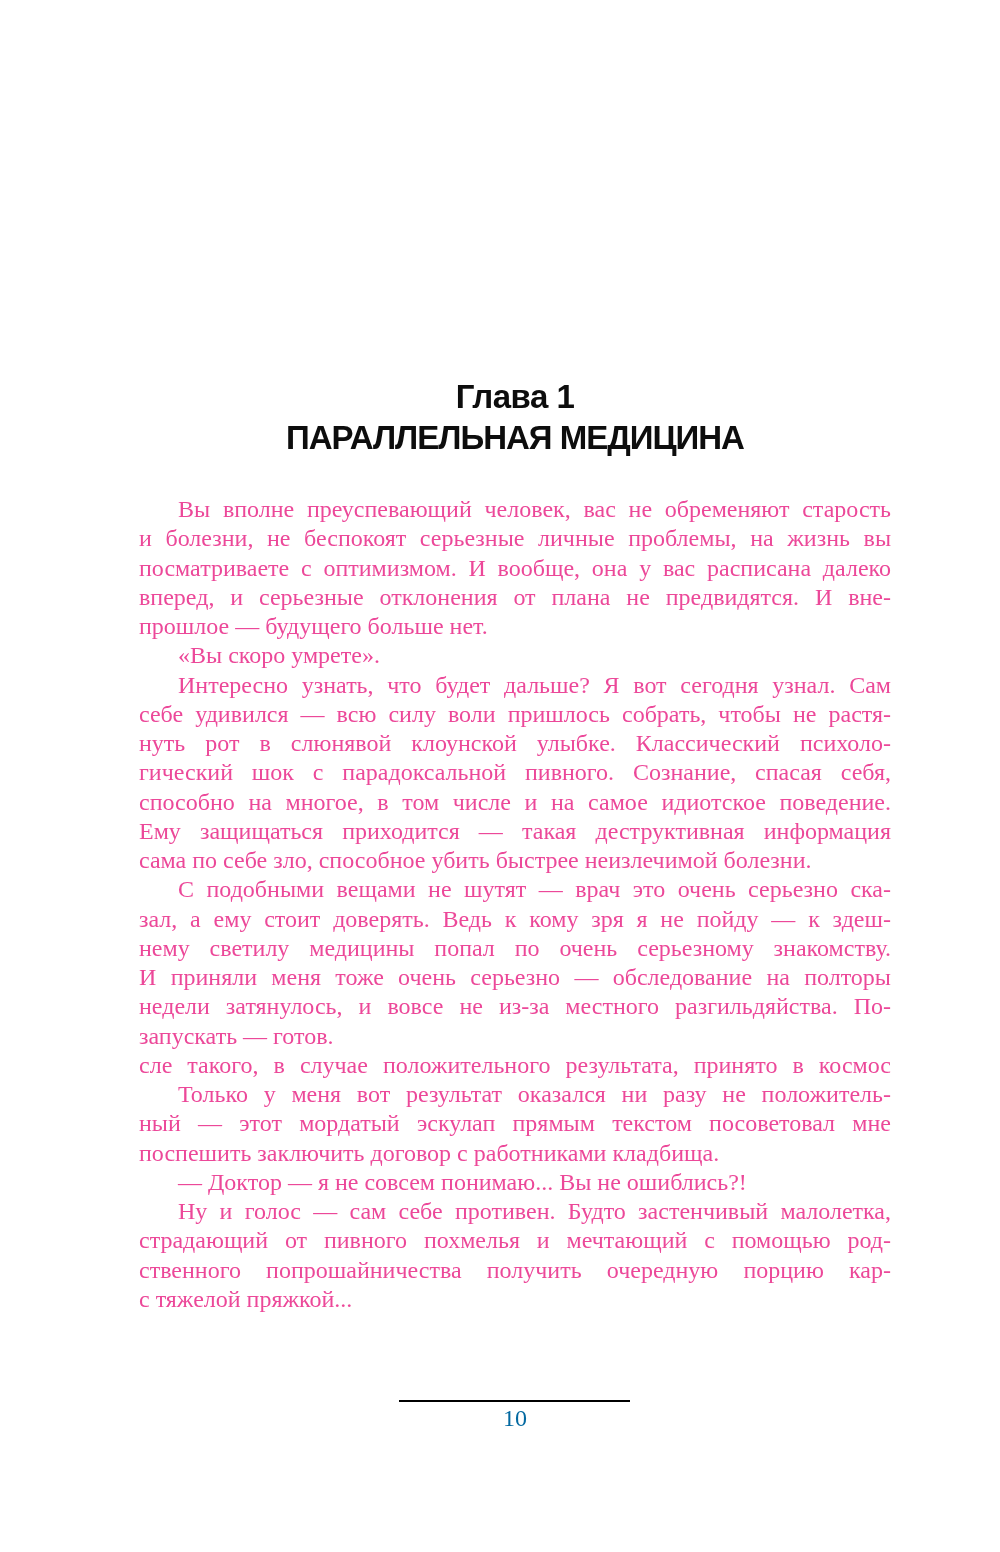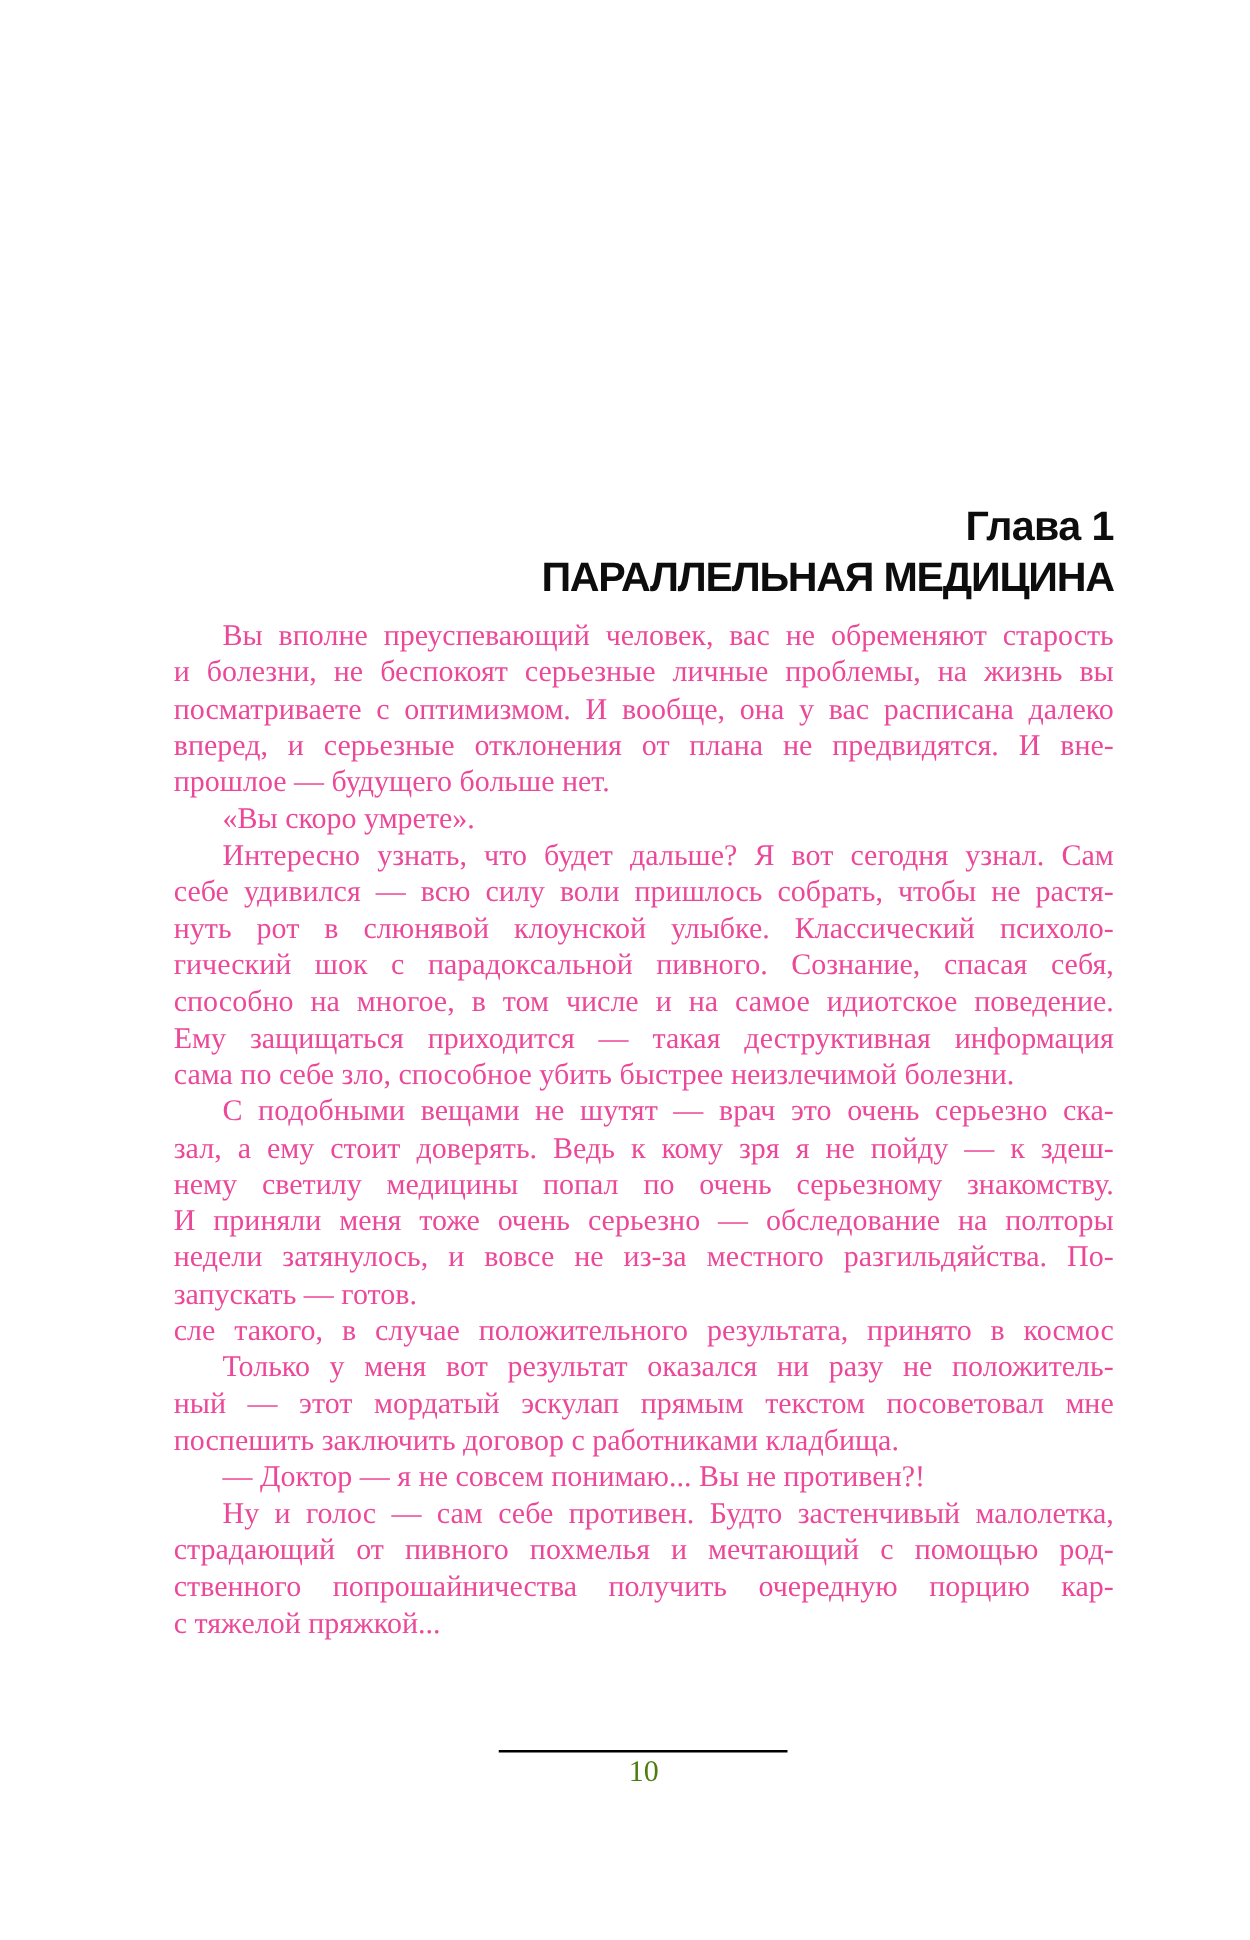--- a/index.html
+++ b/index.html
@@ -10,24 +10,24 @@
     width: 1000px;
     height: 1552px;
     background: #ffffff;
     position: relative;
     overflow: hidden;
     font-family: "Liberation Serif", serif;
     color: #151515;
   }
   .chapter-heading {
     position: absolute;
-    top: 400px;
+    top: 376px;
     left: 139px;
     width: 752px;
-    text-align: right;
+    text-align: center;
     font-family: "Liberation Sans", sans-serif;
     font-weight: bold;
     color: #0d0d0d;
   }
   .chapter-kicker {
     font-size: 33px;
     line-height: 41px;
     letter-spacing: -0.5px;
   }
   .chapter-title {
@@ -70,21 +70,21 @@
     background: #000000;
   }
   .page-number {
     position: absolute;
     top: 1404px;
     left: 139px;
     width: 752px;
     text-align: center;
     font-size: 24px;
     line-height: 29.25px;
-    color: #4d7c0f;
+    color: #0369a1;
   }
 </style>
 </head>
 <body>
 
 <div class="chapter-heading">
   <div class="chapter-kicker">Глава 1</div>
   <div class="chapter-title">ПАРАЛЛЕЛЬНАЯ МЕДИЦИНА</div>
 </div>
 
@@ -116,21 +116,21 @@
       <div class="line just">недели затянулось, и вовсе не из-за местного разгильдяйства. По-</div>
       <div class="line">запускать — готов.</div>
       <div class="line just">сле такого, в случае положительного результата, принято в космос</div>
     </div>
     <div class="para">
       <div class="line indent just">Только у меня вот результат оказался ни разу не положитель-</div>
       <div class="line just">ный — этот мордатый эскулап прямым текстом посоветовал мне</div>
       <div class="line">поспешить заключить договор с работниками кладбища.</div>
     </div>
     <div class="para">
-      <div class="line indent">— Доктор — я не совсем понимаю... Вы не противен?!</div>
+      <div class="line indent">— Доктор — я не совсем понимаю... Вы не ошиблись?!</div>
     </div>
     <div class="para">
       <div class="line indent just">Ну и голос — сам себе противен. Будто застенчивый малолетка,</div>
       <div class="line just">страдающий от пивного похмелья и мечтающий с помощью род-</div>
       <div class="line just">ственного попрошайничества получить очередную порцию кар-</div>
       <div class="line">с тяжелой пряжкой...</div>
     </div>
   </div>
 
 <div class="footer-divider"></div>

